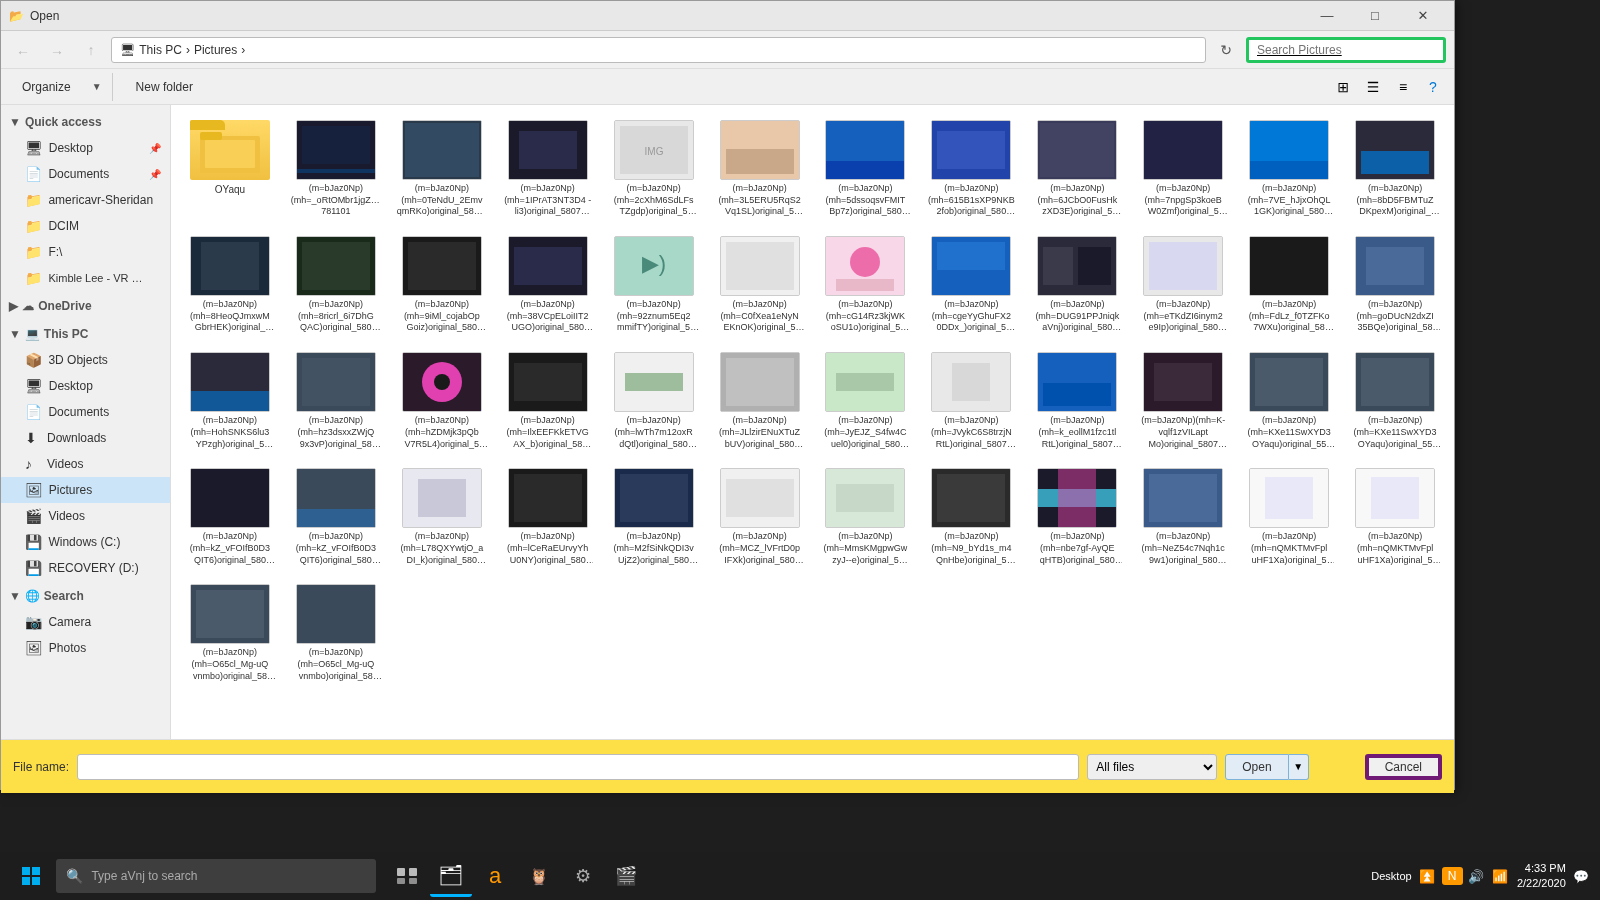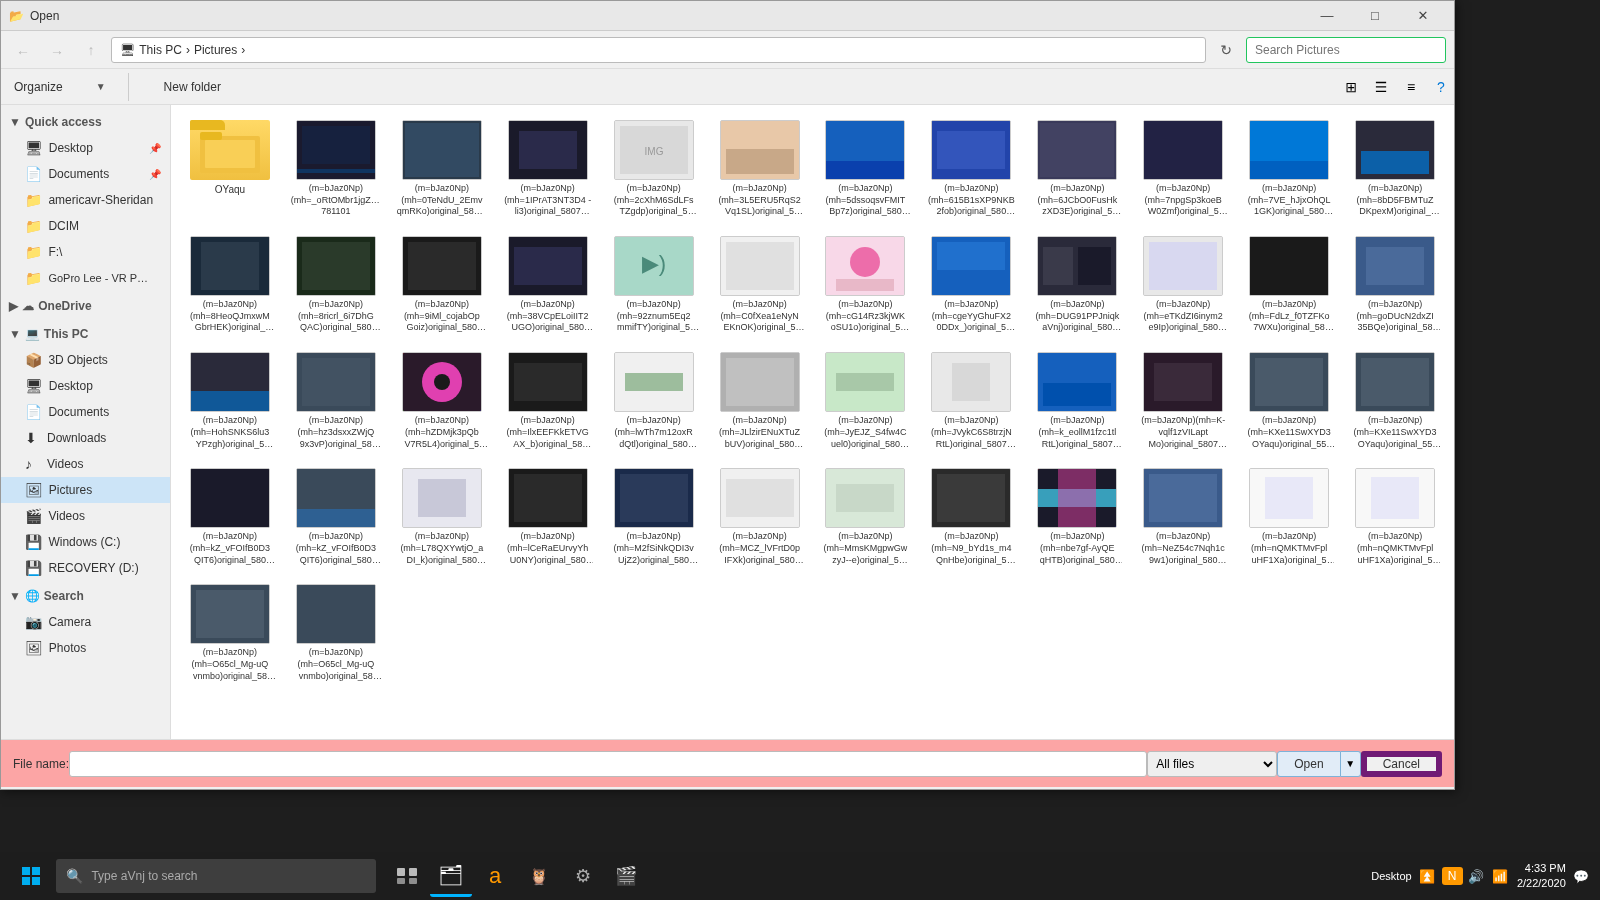--- a/index.html
+++ b/index.html
@@ -49,29 +49,30 @@
       background: transparent; border-radius: 3px; cursor: pointer;
       display: flex; align-items: center; justify-content: center; font-size: 14px; color: #555;
     }
     .nav-btn.disabled { color: #bbb; cursor: default; }
     .breadcrumb-bar {
       flex: 1; height: 26px; background: white; border: 1px solid #bbb;
       border-radius: 3px; display: flex; align-items: center;
       padding: 0 8px; font-size: 12px; color: #333; gap: 4px;
     }
     .search-box {
-      width: 200px; height: 26px; border: 1px solid #22c55e;
+      width: 200px; height: 26px; border: 3px solid #22c55e;
       border-radius: 3px; padding: 0 8px; font-size: 12px;
       background: white;
+      text-decoration: underline;
     }
     
     
     .action-bar {
       display: flex; align-items: center;
-      height: 36px; padding: 0 0; gap: 20px;
+      height: 36px; padding: 0 8px; gap: 8px;
       background: #f0f0f0;
       border-bottom: 1px solid #ddd;
     }
     .action-btn {
       height: 26px; padding: 0 12px; border: 1px solid transparent;
       background: transparent; border-radius: 3px; cursor: pointer;
       font-size: 12px; color: #333;
     }
     .view-controls {
       margin-left: auto; display: flex; align-items: center; gap: 4px;
@@ -171,22 +172,22 @@
     .thumb-blue { background: #3a6ea8; }
     .thumb-light { background: #e8e8e8; }
     .thumb-dark2 { background: #1a1a2a; }
     .thumb-gray { background: #a0a0b0; }
     .thumb-white { background: #f5f5f5; }
     .thumb-colorful { background: linear-gradient(135deg, #f00 0%, #0f0 50%, #00f 100%); }
     
     
     .bottom-bar {
       display: flex; align-items: center;
-      height: 48px; padding: 0 12px; 
-      background: #fca5a5;
+      height: 54px; padding: 0 12px; gap: 8px;
+      background: #fde047;
       border-top: 1px solid #ddd;
     }
     .filename-label { font-size: 12px; color: #333; white-space: nowrap; }
     .filename-input {
       flex: 1; height: 26px; border: 1px solid #bbb;
       border-radius: 3px; padding: 0 8px; font-size: 12px;
     }
     .filetype-select {
       width: 130px; height: 26px; border: 1px solid #bbb;
       border-radius: 3px; font-size: 12px; padding: 0 4px;
@@ -201,22 +202,22 @@
       color: #333;
     }
     .open-btn-arrow {
       width: 20px; height: 26px;
       background: #e1ecf7; border: 1px solid #7eb2d8; border-left: none;
       border-radius: 0 3px 3px 0; cursor: pointer;
       display: flex; align-items: center; justify-content: center; font-size: 10px;
     }
     .cancel-btn {
       height: 26px; padding: 0 16px;
-      background: #f0f0f0; border: 6px solid #701a75;
-      border-radius: 3px; cursor: pointer; font-size: 12px; color: #333;
+      background: #f0f0f0; border: 4px solid #701a75;
+      border-radius: 3px; cursor: pointer; font-size: 12px; color: #333; margin-left: 48px;
     }
     
     
     .taskbar {
       position: absolute;
       bottom: 0; left: 0; right: 0;
       height: 48px;
       background: rgba(30,30,30,0.95);
       display: flex; align-items: center;
       padding: 0 8px; gap: 2px;
@@ -332,21 +333,21 @@
         <div class="sidebar-item indent1">
           <span class="icon">📁</span>
           <span>DCIM</span>
         </div>
         <div class="sidebar-item indent1">
           <span class="icon">📁</span>
           <span>F:\</span>
         </div>
         <div class="sidebar-item indent1">
           <span class="icon">📁</span>
-          <span style="font-size:11px; overflow:hidden; text-overflow:ellipsis; white-space:nowrap; max-width:100px;">GoPro Lee - VR Pac</span>
+          <span style="font-size:11px; overflow:hidden; text-overflow:ellipsis; white-space:nowrap; max-width:100px;">Kimble Lee - VR Pac</span>
         </div>
       </div>
 
       <div class="sidebar-section">
         <div class="sidebar-group-header">
           <span>▶</span>
           <span>☁</span>
           <span>OneDrive</span>
         </div>
       </div>

